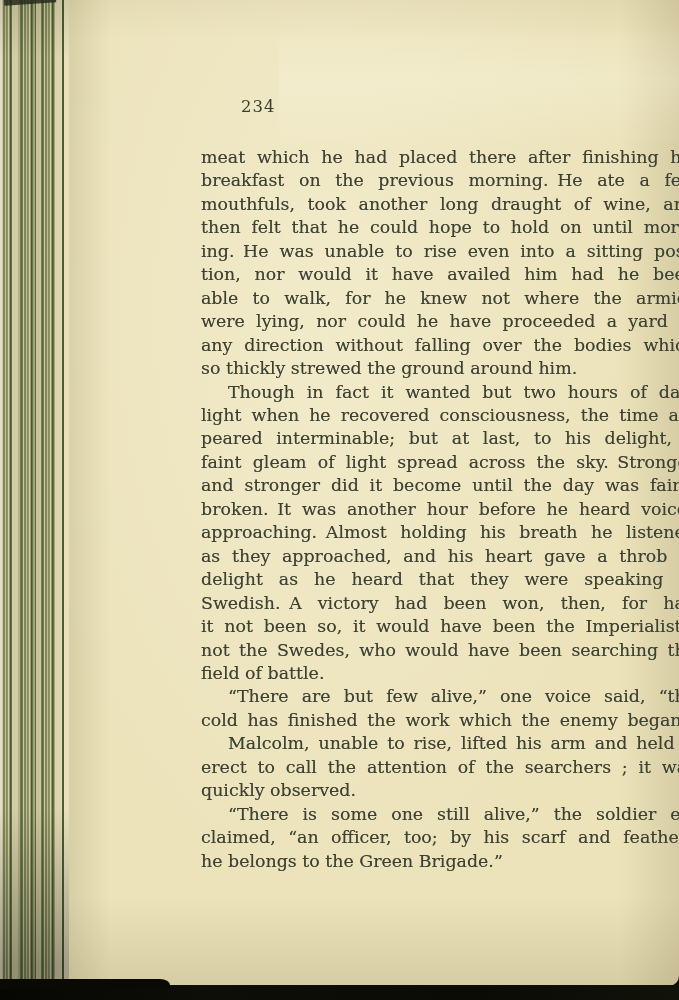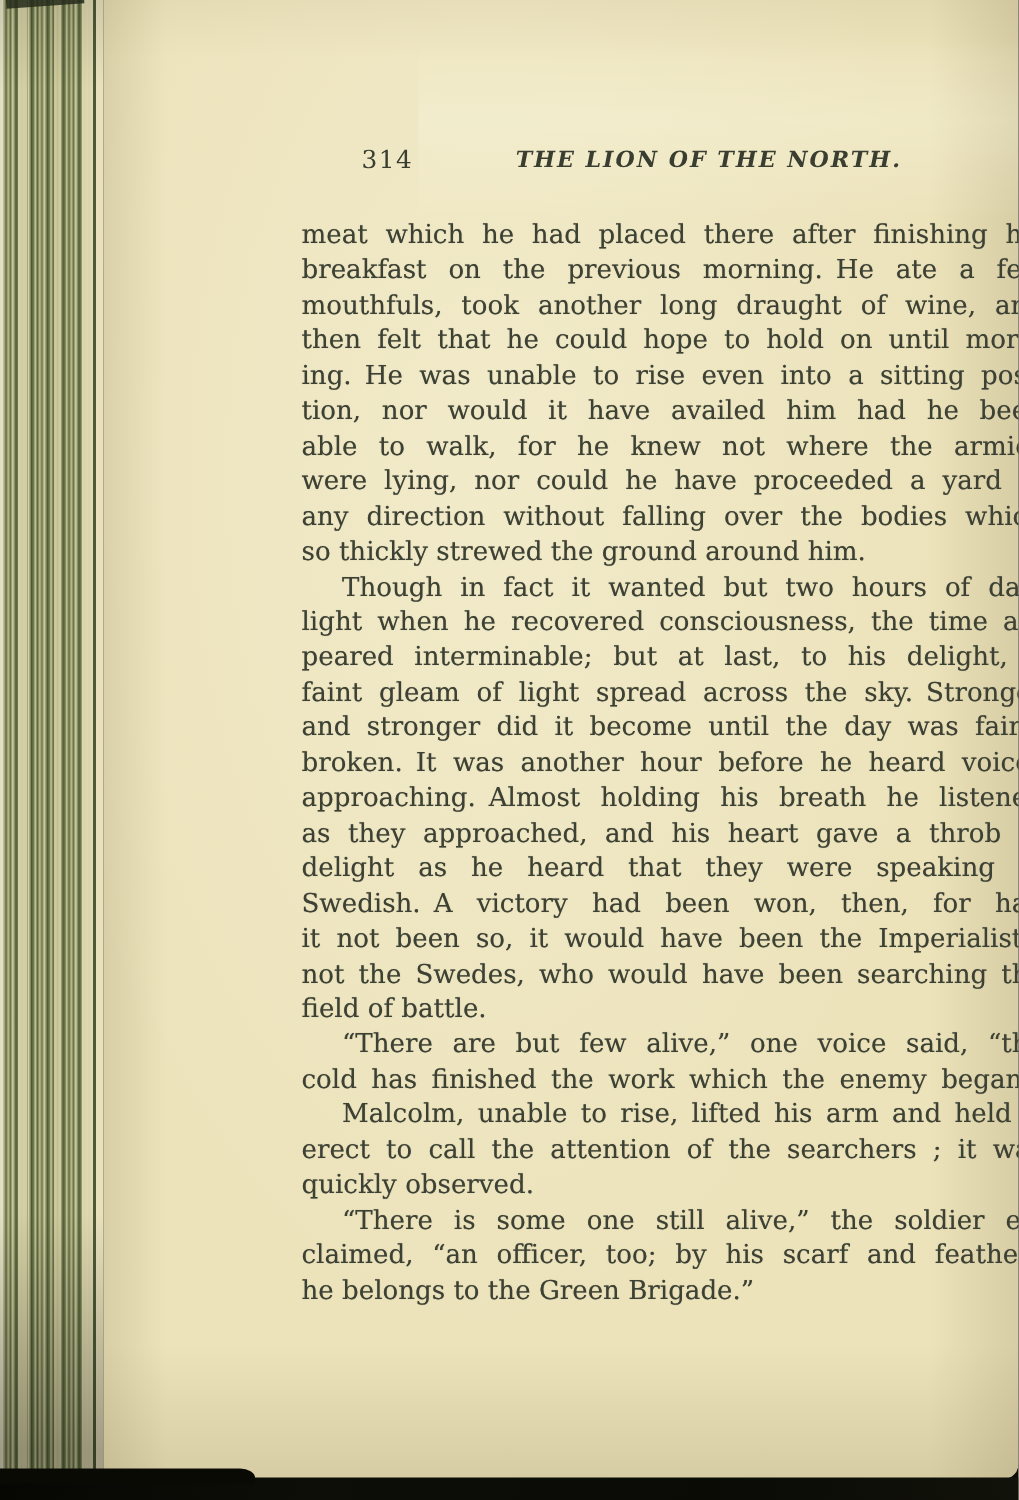--- a/index.html
+++ b/index.html
@@ -86,22 +86,21 @@
 <body>
 
 <div class="stage">
   <div class="edge-stack"></div>
   <div class="corner-nick"></div>
 
   <div class="page">
     <div class="sheen"></div>
 
     <div class="page-header">
-      <span class="folio">314</span>
-      <span class="running-title">THE LION OF THE NORTH.</span>
+      <span class="folio">234</span>
     </div>
 
     <div class="body-text" id="body-text">
         <div class="line just">meat which he had placed there after finishing his</div>
         <div class="line just">breakfast on the previous morning. He ate a few</div>
         <div class="line just">mouthfuls, took another long draught of wine, and</div>
         <div class="line just">then felt that he could hope to hold on until morn-</div>
         <div class="line just">ing. He was unable to rise even into a sitting posi-</div>
         <div class="line just">tion, nor would it have availed him had he been</div>
         <div class="line just">able to walk, for he knew not where the armies</div>

